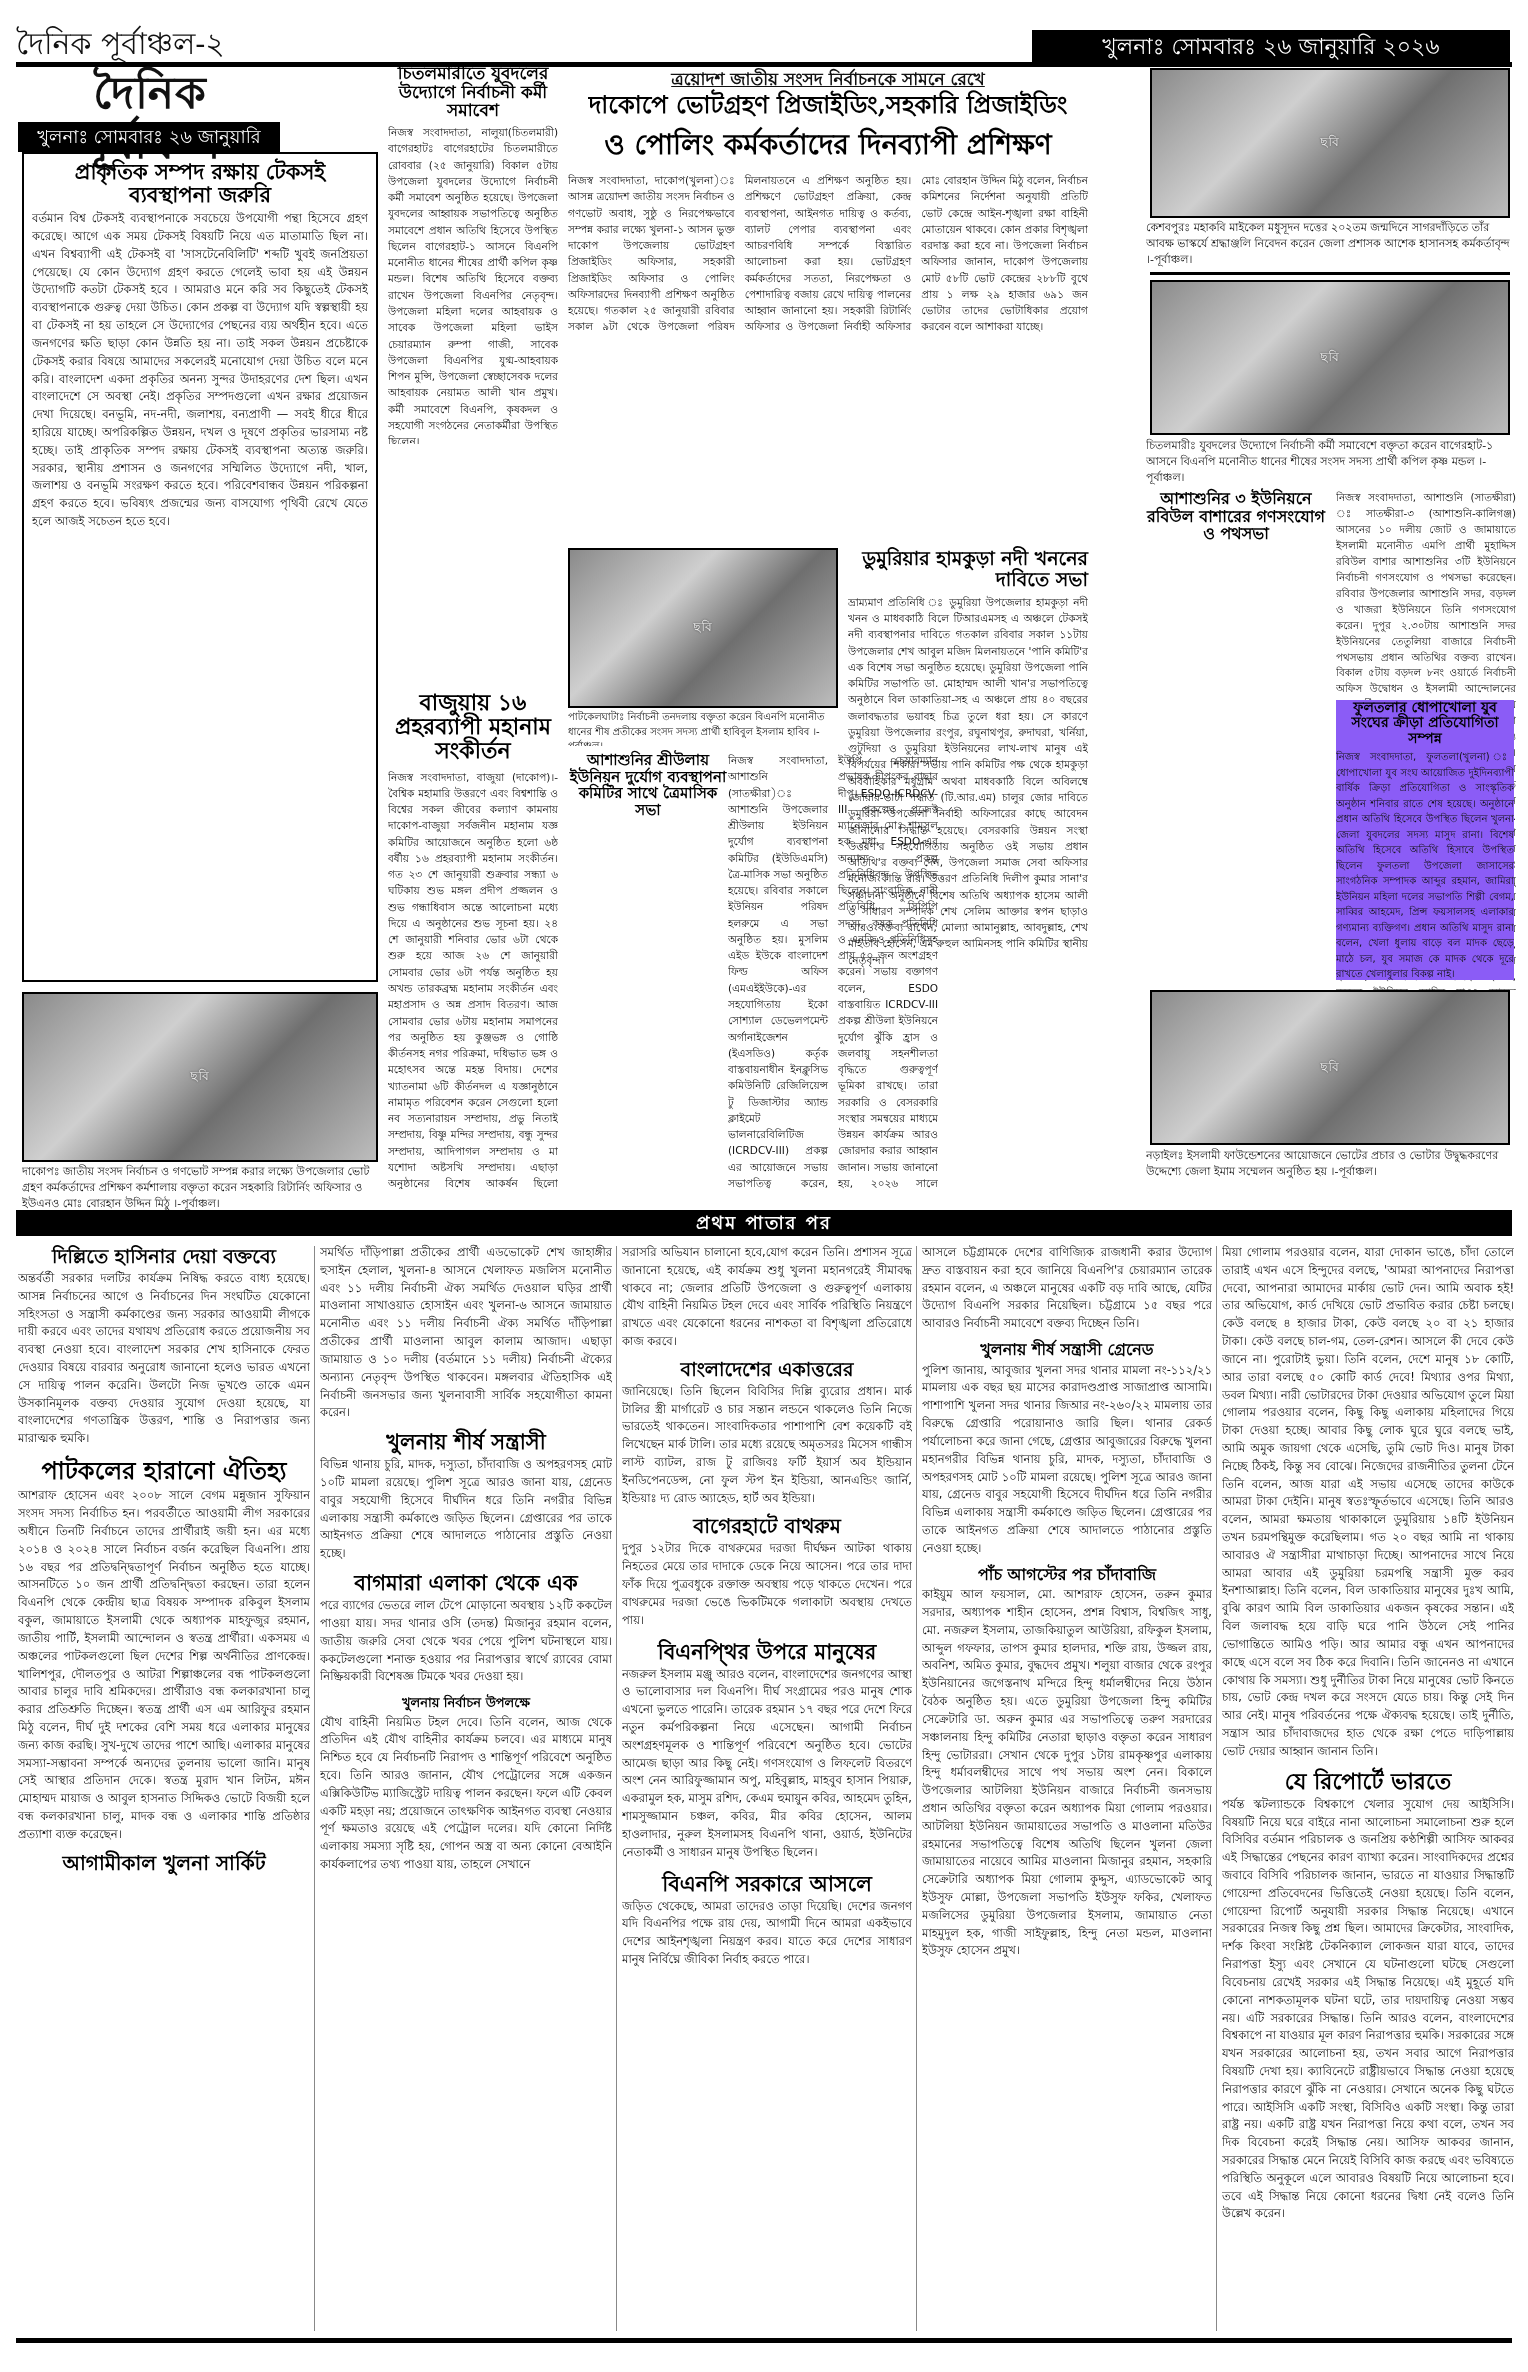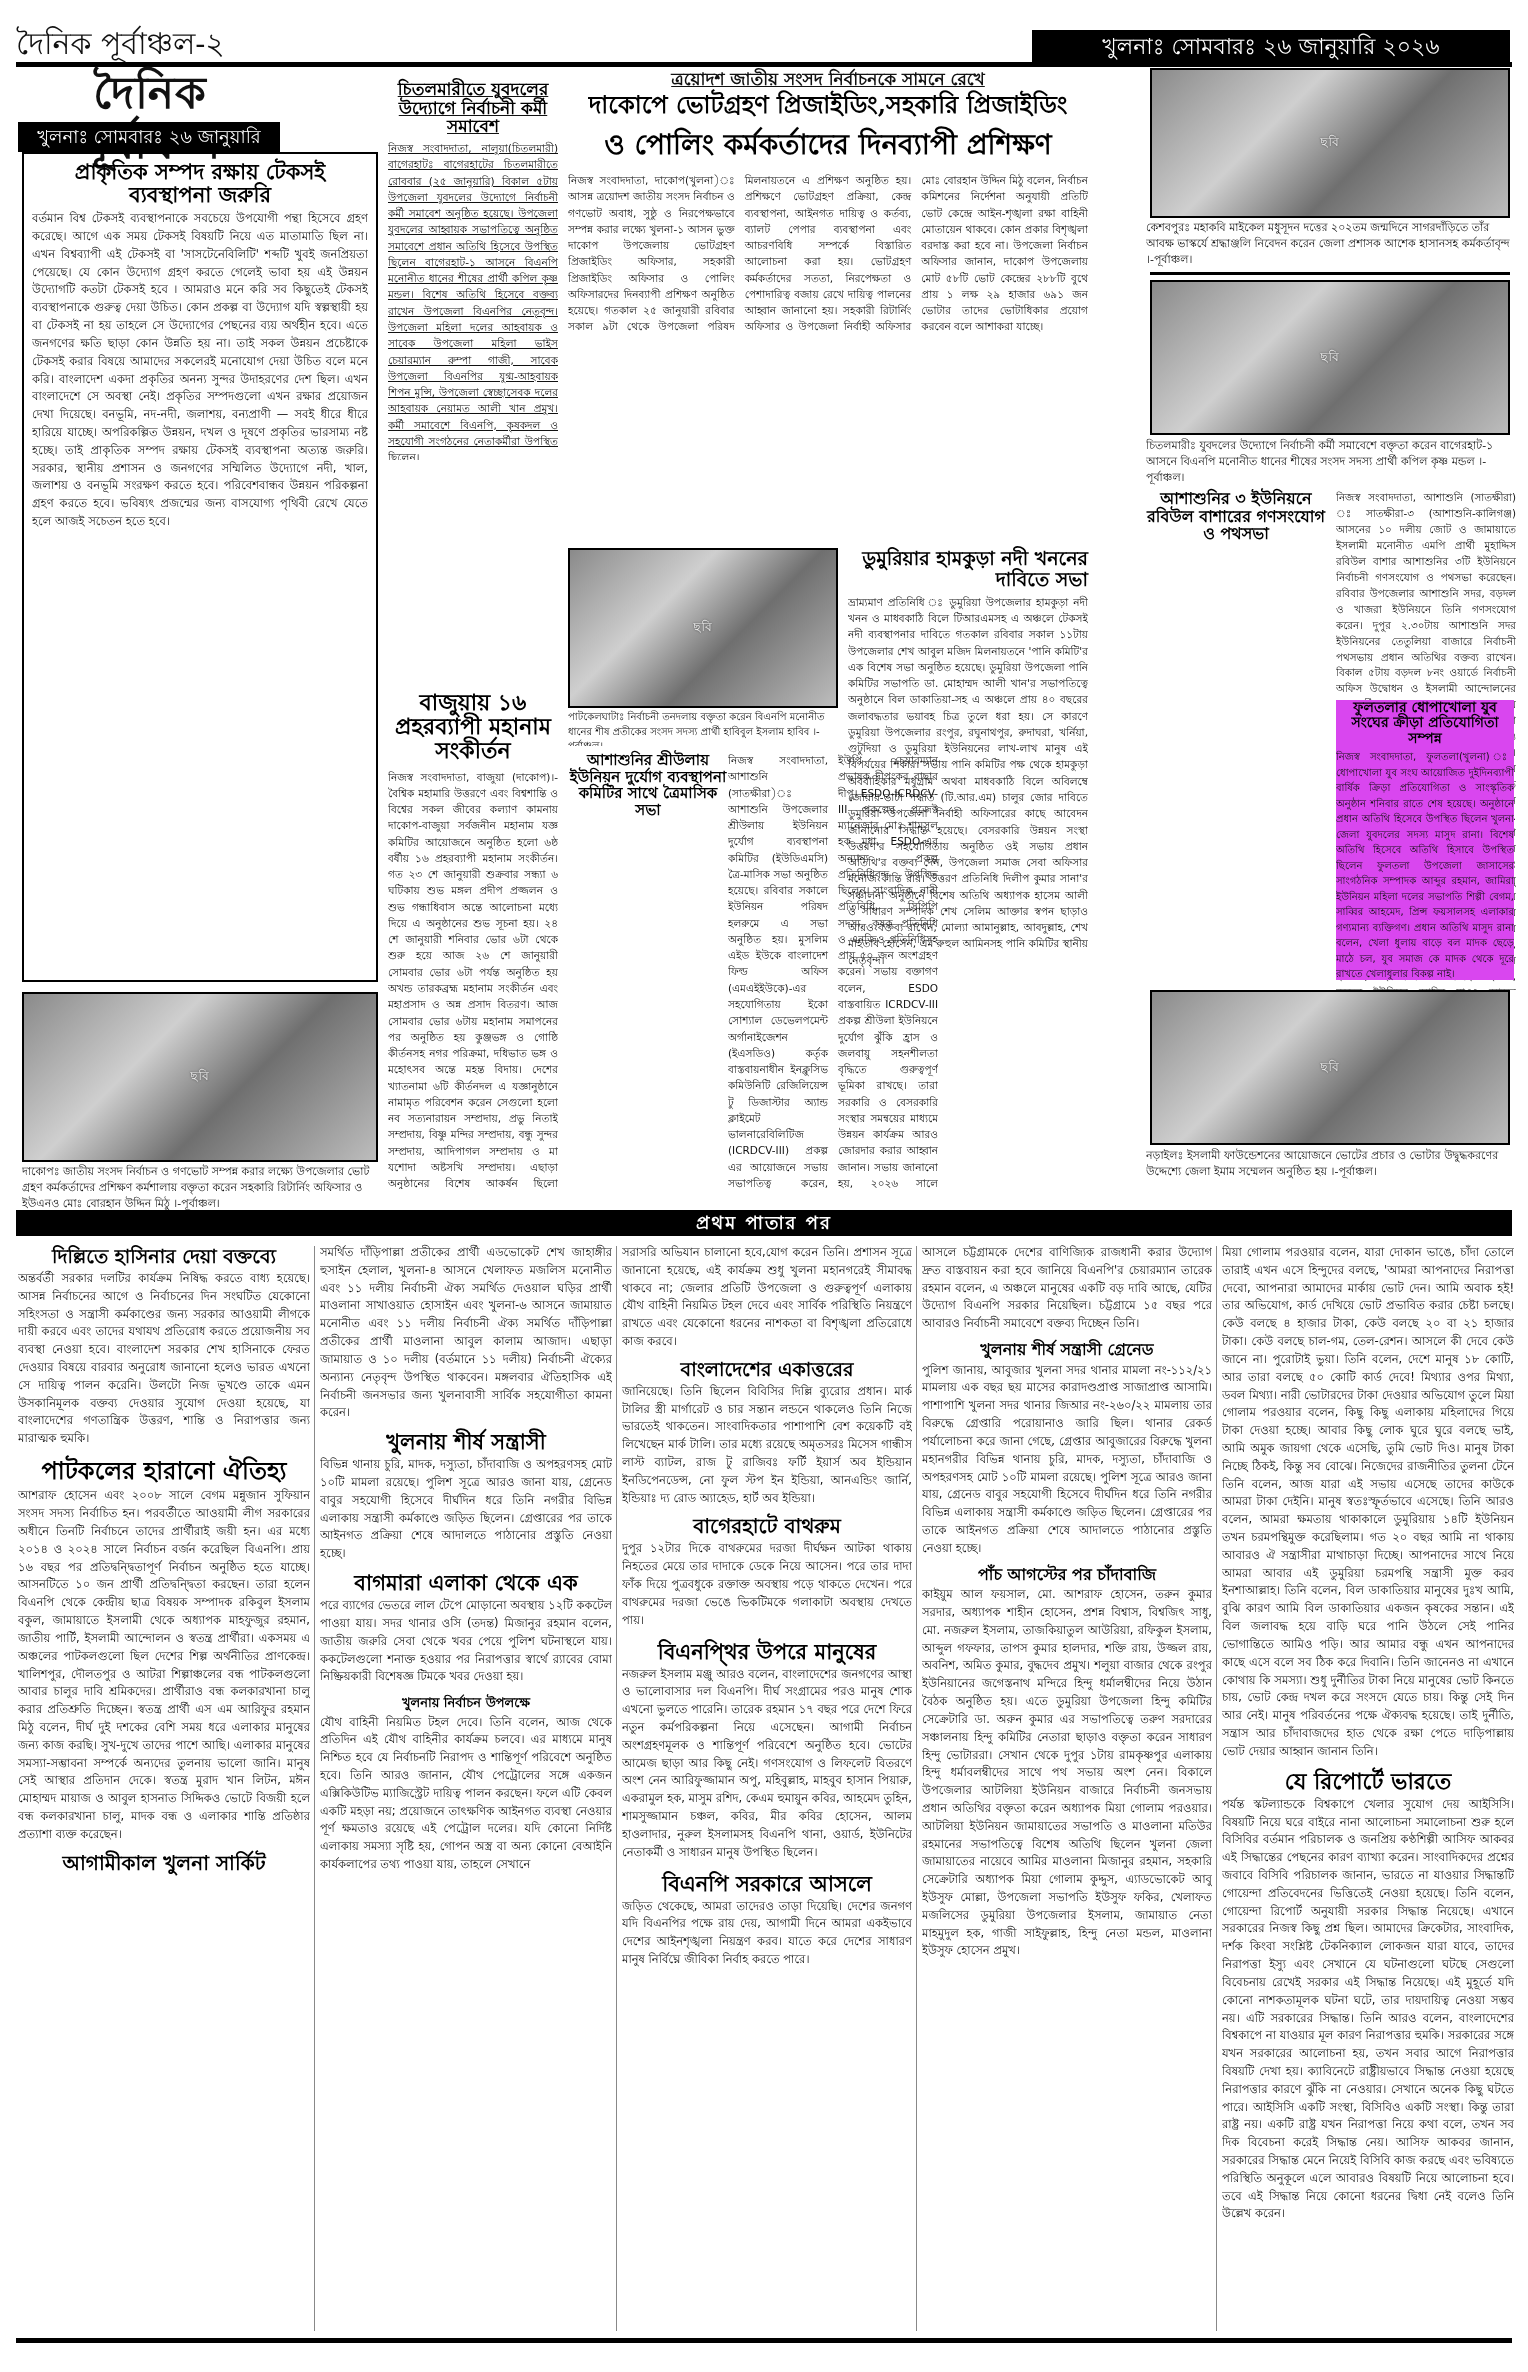--- a/index.html
+++ b/index.html
@@ -28,21 +28,21 @@
 <div class="box" style="left:22px;top:152px;width:356px;height:830px;padding:6px 8px;">
   <div class="hl" style="font-size:21px;margin-bottom:4px;">প্রাকৃতিক সম্পদ রক্ষায় টেকসই ব্যবস্থাপনা জরুরি</div>
   <div class="text" style="height:770px;">বর্তমান বিশ্ব টেকসই ব্যবস্থাপনাকে সবচেয়ে উপযোগী পন্থা হিসেবে গ্রহণ করেছে। আগে এক সময় টেকসই বিষয়টি নিয়ে এত মাতামাতি ছিল না। এখন বিশ্বব্যাপী এই টেকসই বা 'সাসটেনেবিলিটি' শব্দটি খুবই জনপ্রিয়তা পেয়েছে। যে কোন উদ্যোগ গ্রহণ করতে গেলেই ভাবা হয় এই উন্নয়ন উদ্যোগটি কতটা টেকসই হবে । আমরাও মনে করি সব কিছুতেই টেকসই ব্যবস্থাপনাকে গুরুত্ব দেয়া উচিত। কোন প্রকল্প বা উদ্যোগ যদি স্বল্পস্থায়ী হয় বা টেকসই না হয় তাহলে সে উদ্যোগের পেছনের ব্যয় অর্থহীন হবে। এতে জনগণের ক্ষতি ছাড়া কোন উন্নতি হয় না। তাই সকল উন্নয়ন প্রচেষ্টাকে টেকসই করার বিষয়ে আমাদের সকলেরই মনোযোগ দেয়া উচিত বলে মনে করি। বাংলাদেশ একদা প্রকৃতির অনন্য সুন্দর উদাহরণের দেশ ছিল। এখন বাংলাদেশে সে অবস্থা নেই। প্রকৃতির সম্পদগুলো এখন রক্ষার প্রয়োজন দেখা দিয়েছে। বনভূমি, নদ-নদী, জলাশয়, বন্যপ্রাণী — সবই ধীরে ধীরে হারিয়ে যাচ্ছে। অপরিকল্পিত উন্নয়ন, দখল ও দূষণে প্রকৃতির ভারসাম্য নষ্ট হচ্ছে। তাই প্রাকৃতিক সম্পদ রক্ষায় টেকসই ব্যবস্থাপনা অত্যন্ত জরুরি। সরকার, স্থানীয় প্রশাসন ও জনগণের সম্মিলিত উদ্যোগে নদী, খাল, জলাশয় ও বনভূমি সংরক্ষণ করতে হবে। পরিবেশবান্ধব উন্নয়ন পরিকল্পনা গ্রহণ করতে হবে। ভবিষ্যৎ প্রজন্মের জন্য বাসযোগ্য পৃথিবী রেখে যেতে হলে আজই সচেতন হতে হবে।</div>
 </div>
 
 <div class="photo" style="left:22px;top:992px;width:356px;height:170px;">
   <div class="ph">ছবি</div>
 </div>
 <div class="abs cap" style="left:22px;top:1164px;width:356px;height:48px;">দাকোপঃ জাতীয় সংসদ নির্বাচন ও গণভোট সম্পন্ন করার লক্ষ্যে উপজেলার ভোট গ্রহণ কর্মকর্তাদের প্রশিক্ষণ কর্মশালায় বক্তৃতা করেন সহকারি রিটার্নিং অফিসার ও ইউএনও মোঃ বোরহান উদ্দিন মিঠু ।-পূর্বাঞ্চল।</div>
 
-<div class="abs" style="left:388px;top:80px;width:170px;height:390px;text-decoration:underline;">
+<div class="abs" style="left:388px;top:64px;width:170px;height:390px;">
   <div class="hl" style="font-size:17px;margin-bottom:4px;">চিতলমারীতে যুবদলের উদ্যোগে নির্বাচনী কর্মী সমাবেশ</div>
   <div class="text" style="font-size:10.5px;height:320px;">নিজস্ব সংবাদদাতা, নালুয়া(চিতলমারী) বাগেরহাটঃ বাগেরহাটের চিতলমারীতে রোববার (২৫ জানুয়ারি) বিকাল ৫টায় উপজেলা যুবদলের উদ্যোগে নির্বাচনী কর্মী সমাবেশ অনুষ্ঠিত হয়েছে। উপজেলা যুবদলের আহ্বায়ক সভাপতিত্বে অনুষ্ঠিত সমাবেশে প্রধান অতিথি হিসেবে উপস্থিত ছিলেন বাগেরহাট-১ আসনে বিএনপি মনোনীত ধানের শীষের প্রার্থী কপিল কৃষ্ণ মন্ডল। বিশেষ অতিথি হিসেবে বক্তব্য রাখেন উপজেলা বিএনপির নেতৃবৃন্দ। উপজেলা মহিলা দলের আহবায়ক ও সাবেক উপজেলা মহিলা ভাইস চেয়ারম্যান রুম্পা গাজী, সাবেক উপজেলা বিএনপির যুগ্ম-আহবায়ক শিপন মুন্সি, উপজেলা স্বেচ্ছাসেবক দলের আহবায়ক নেয়ামত আলী খান প্রমুখ। কর্মী সমাবেশে বিএনপি, কৃষকদল ও সহযোগী সংগঠনের নেতাকর্মীরা উপস্থিত ছিলেন।</div>
 </div>
 
 <div class="abs" style="left:388px;top:690px;width:170px;height:520px;">
   <div class="hl" style="font-size:22px;margin-bottom:6px;">বাজুয়ায় ১৬ প্রহরব্যাপী মহানাম সংকীর্তন</div>
   <div class="text" style="font-size:10.5px;height:420px;">নিজস্ব সংবাদদাতা, বাজুয়া (দাকোপ)।- বৈশ্বিক মহামারি উত্তরণে এবং বিশ্বশান্তি ও বিশ্বের সকল জীবের কল্যাণ কামনায় দাকোপ-বাজুয়া সর্বজনীন মহানাম যজ্ঞ কমিটির আয়োজনে অনুষ্ঠিত হলো ৬ষ্ঠ বর্ষীয় ১৬ প্রহরব্যাপী মহানাম সংকীর্তন। গত ২৩ শে জানুয়ারী শুক্রবার সন্ধ্যা ৬ ঘটিকায় শুভ মঙ্গল প্রদীপ প্রজ্জলন ও শুভ গন্ধাধিবাস অন্তে আলোচনা মধ্যে দিয়ে এ অনুষ্ঠানের শুভ সূচনা হয়। ২৪ শে জানুয়ারী শনিবার ভোর ৬টা থেকে শুরু হয়ে আজ ২৬ শে জানুয়ারী সোমবার ভোর ৬টা পর্যন্ত অনুষ্ঠিত হয় অখন্ড তারকব্রহ্ম মহানাম সংকীর্তন এবং মহাপ্রসাদ ও অন্ন প্রসাদ বিতরণ। আজ সোমবার ভোর ৬টায় মহানাম সমাপনের পর অনুষ্ঠিত হয় কুঞ্জভঙ্গ ও গোষ্ঠি কীর্তনসহ নগর পরিক্রমা, দধিভাত ভঙ্গ ও মহোৎসব অন্তে মহন্ত বিদায়। দেশের খ্যাতনামা ৬টি কীর্তনদল এ যজ্ঞানুষ্ঠানে নামামৃত পরিবেশন করেন সেগুলো হলো নব সত্যনারায়ন সম্প্রদায়, প্রভু নিতাই সম্প্রদায়, বিষ্ণু মন্দির সম্প্রদায়, বন্ধু সুন্দর সম্প্রদায়, আদিপাগল সম্প্রদায় ও মা যশোদা অষ্টসখি সম্প্রদায়। এছাড়া অনুষ্ঠানের বিশেষ আকর্ষন ছিলো পরমেশ্বর ভগবান শ্রীকৃষ্ণ কর্তৃক অর্জুনের (২১ হাত উচ্চতা বিশিষ্ট) বিশ্বরূপ দর্শন। আয়োজক কমিটির সভাপতি প্রভাষক রাধাকান্ত মন্ডল সকলের প্রতি কৃতজ্ঞতা জ্ঞাপন করেছেন।</div>
 </div>
 
 <div class="abs" style="left:568px;top:66px;width:520px;font-size:17px;text-align:center;text-decoration:underline;font-weight:bold;">ত্রয়োদশ জাতীয় সংসদ নির্বাচনকে সামনে রেখে</div>
@@ -75,21 +75,21 @@
 <div class="photo" style="left:1150px;top:280px;width:360px;height:155px;">
   <div class="ph">ছবি</div>
 </div>
 <div class="abs cap" style="left:1146px;top:438px;width:370px;height:50px;">চিতলমারীঃ যুবদলের উদ্যোগে নির্বাচনী কর্মী সমাবেশে বক্তৃতা করেন বাগেরহাট-১ আসনে বিএনপি মনোনীত ধানের শীষের সংসদ সদস্য প্রার্থী কপিল কৃষ্ণ মন্ডল ।-পূর্বাঞ্চল।</div>
 
 <div class="abs" style="left:1146px;top:490px;width:370px;height:510px;">
   <div class="hl" style="width:180px;float:left;font-size:16px;margin-right:10px;margin-bottom:4px;">আশাশুনির ৩ ইউনিয়নে রবিউল বাশারের গণসংযোগ ও পথসভা</div>
   <div class="text" style="font-size:10.3px;height:500px;">নিজস্ব সংবাদদাতা, আশাশুনি (সাতক্ষীরা) ঃ সাতক্ষীরা-৩ (আশাশুনি-কালিগঞ্জ) আসনের ১০ দলীয় জোট ও জামায়াতে ইসলামী মনোনীত এমপি প্রার্থী মুহাদ্দিস রবিউল বাশার আশাশুনির ৩টি ইউনিয়নে নির্বাচনী গণসংযোগ ও পথসভা করেছেন। রবিবার উপজেলার আশাশুনি সদর, বড়দল ও খাজরা ইউনিয়নে তিনি গণসংযোগ করেন। দুপুর ২.৩০টায় আশাশুনি সদর ইউনিয়নের তেতুলিয়া বাজারে নির্বাচনী পথসভায় প্রধান অতিথির বক্তব্য রাখেন। বিকাল ৫টায় বড়দল ৮নং ওয়ার্ডে নির্বাচনী অফিস উদ্বোধন ও ইসলামী আন্দোলনের নেতাকর্মীরা জামায়াতে যোগদান করায় সকলকে ফুল দিয়ে বরণ করে নেন। সন্ধ্যা ৬.৩০টায় বড়দল বাজারে মিছিল ও পথসভায় প্রধান অতিথির বক্তব্য রাখেন। সন্ধ্যা ৭টায় বুড়িয়া মন্দিরে হিন্দু সম্প্রদায়ের লোকদের সঙ্গে মতবিনিময় করেন। কর্মসূচিতে তার সফর সঙ্গী ছিলেন ও বক্তব্য রাখেন জেলা জামায়াতের কর্মপরিষদ সদস্য এড. আব্দুস সোবহান মুকুল, জেলা শ্রমিক কল্যাণ ফেডারেশনের সেক্রেটারি প্রফেসর আব্দুল গফফার, শোভনালী ইউপি চেয়ারম্যান মাওঃ আবু বক্কার সিদ্দিক, উপজেলা আমীর আবু মুছা তারিকুজ্জামান তুষার, নায়েবে আমীর মাওঃ নুরুল আবসার মুর্তাজা, নায়েবে আমীর মাওঃ মোশারফ হোসেন, পেশাজীবি বিভাগের সভাপতি মাওঃ আতাউর রহমান, জেলা ছাত্র শিবিরের সেক্রেটারী নাজমুল ইসলাম, শহর সেক্রেটারী মেহেদী হাসান, বড়দল ইউনিয়ন আমির মাওঃ আব্দুল ওয়াজেদ, সেক্রেটারি সেকেন্দার আলী, কাদাকাটি আমির মাওঃ আবু বক্কর সিদ্দিক, সেক্রেটারী সিদ্দিকুর রহমান, উপজেলা যুব বিভাগের সেক্রেটারী আজহারুল ইসলাম, ছাত্র শিবির উপজেলা সভাপতি ইয়াছিনুর রহমান ও মোখলেছুর রহমান, প্রাক্তন শিক্ষক শিবির আব্দুল রহমান প্রমুখ।</div>
 </div>
 
-<div class="abs" style="left:1336px;top:700px;width:178px;height:280px;background:#d946ef;">
+<div class="abs" style="left:1336px;top:700px;width:178px;height:280px;background:#8b5cf6;">
   <div class="hl" style="font-size:14px;margin-bottom:3px;">ফুলতলার ধোপাখোলা যুব সংঘের ক্রীড়া প্রতিযোগিতা সম্পন্ন</div>
   <div class="text" style="font-size:10px;height:232px;">নিজস্ব সংবাদদাতা, ফুলতলা(খুলনা) ঃ ধোপাখোলা যুব সংঘ আয়োজিত দুইদিনব্যাপী বার্ষিক ক্রিড়া প্রতিযোগিতা ও সাংস্কৃতিক অনুষ্ঠান শনিবার রাতে শেষ হয়েছে। অনুষ্ঠানে প্রধান অতিথি হিসেবে উপস্থিত ছিলেন খুলনা জেলা যুবদলের সদস্য মাসুদ রানা। বিশেষ অতিথি হিসেবে অতিথি হিসাবে উপস্থিত ছিলেন ফুলতলা উপজেলা জাসাসের সাংগঠনিক সম্পাদক আব্দুর রহমান, জামিরা ইউনিয়ন মহিলা দলের সভাপতি শিল্পী বেগম, সাব্বির আহমেদ, প্রিন্স ফয়সালসহ এলাকার গণ্যমান্য ব্যক্তিগণ। প্রধান অতিথি মাসুদ রানা বলেন, খেলা ধুলায় বাড়ে বল মাদক ছেড়ে মাঠে চল, যুব সমাজ কে মাদক থেকে দূরে রাখতে খেলাধুলার বিকল্প নাই।</div>
 </div>
 
 <div class="photo" style="left:1150px;top:990px;width:360px;height:155px;">
   <div class="ph">ছবি</div>
 </div>
 <div class="abs cap" style="left:1146px;top:1148px;width:370px;height:40px;">নড়াইলঃ ইসলামী ফাউন্ডেশনের আয়োজনে ভোটের প্রচার ও ভোটার উদ্বুদ্ধকরণের উদ্দেশ্যে জেলা ইমাম সম্মেলন অনুষ্ঠিত হয় ।-পূর্বাঞ্চল।</div>
 
 <div class="abs" style="left:16px;top:1210px;width:1496px;height:26px;background:#000;color:#fff;font-size:18px;line-height:26px;text-align:center;font-weight:bold;letter-spacing:2px;">প্রথম পাতার পর</div>

